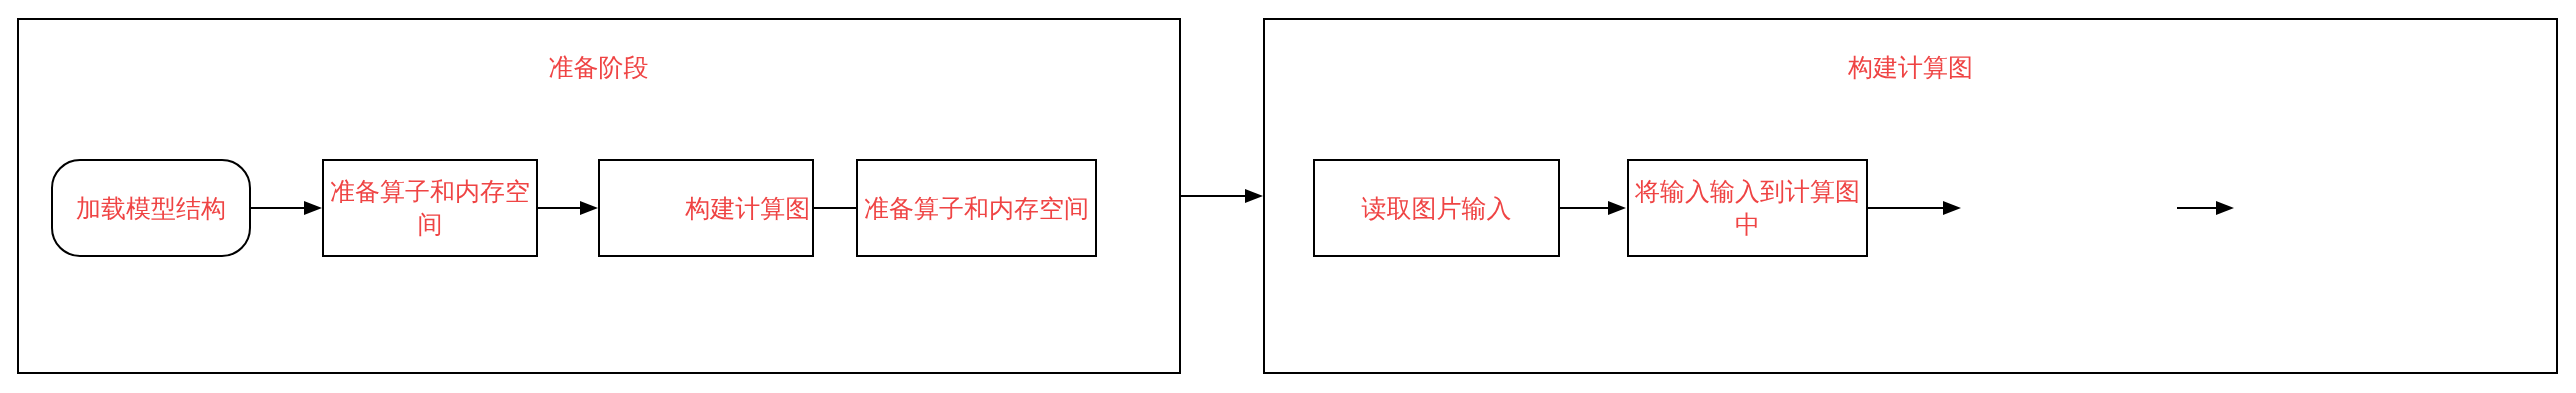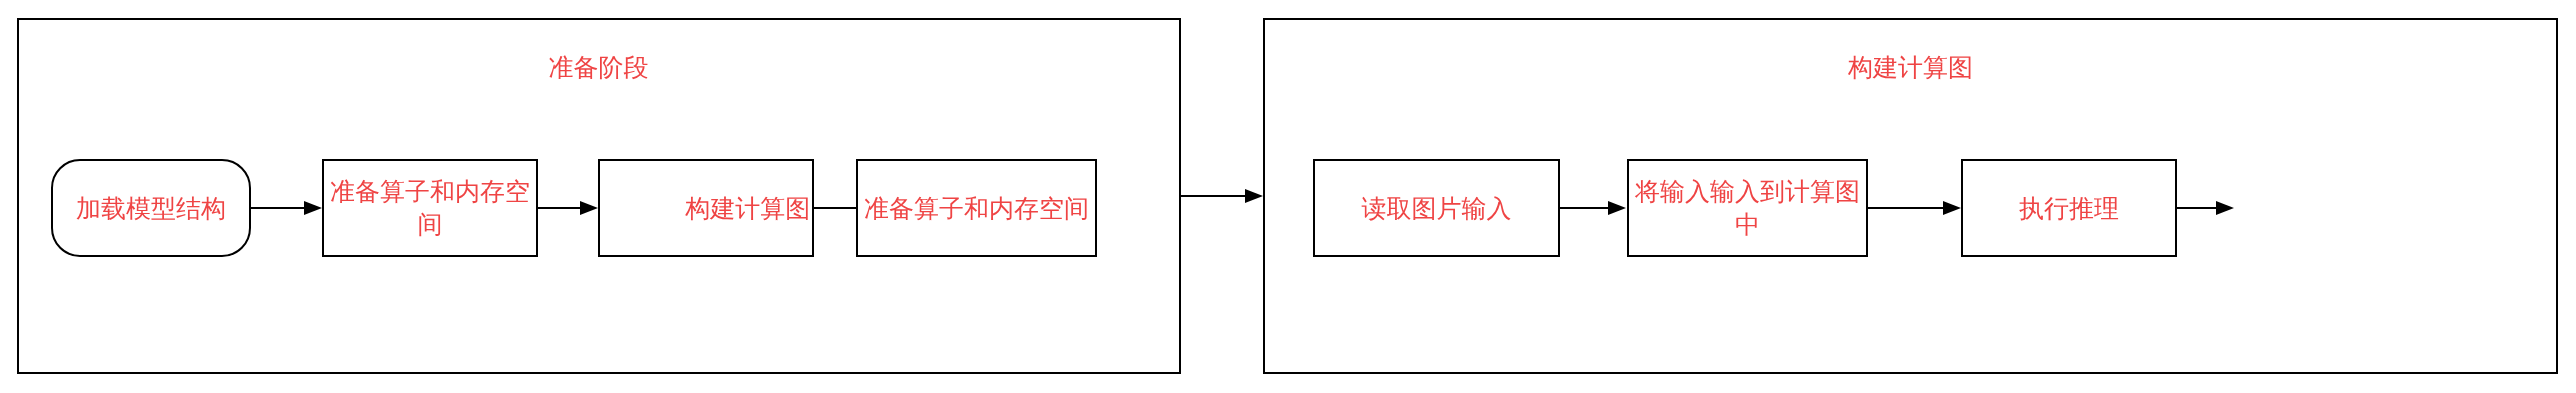--- a/index.html
+++ b/index.html
@@ -138,22 +138,19 @@
     <div class="shaft"></div>
     <div class="head"></div>
   </div>
   <div class="node" id="node-r2">
     <span>将输入输入到计算图中</span>
   </div>
   <div class="arrow" id="arrow-r2">
     <div class="shaft"></div>
     <div class="head"></div>
   </div>
-  <div class="node" id="node-r3">
-    <span>执行推理</span>
-  </div>
   <div class="arrow" id="arrow-r3">
     <div class="shaft"></div>
     <div class="head"></div>
   </div>
 
 </div>
 
 
 </body></html>

